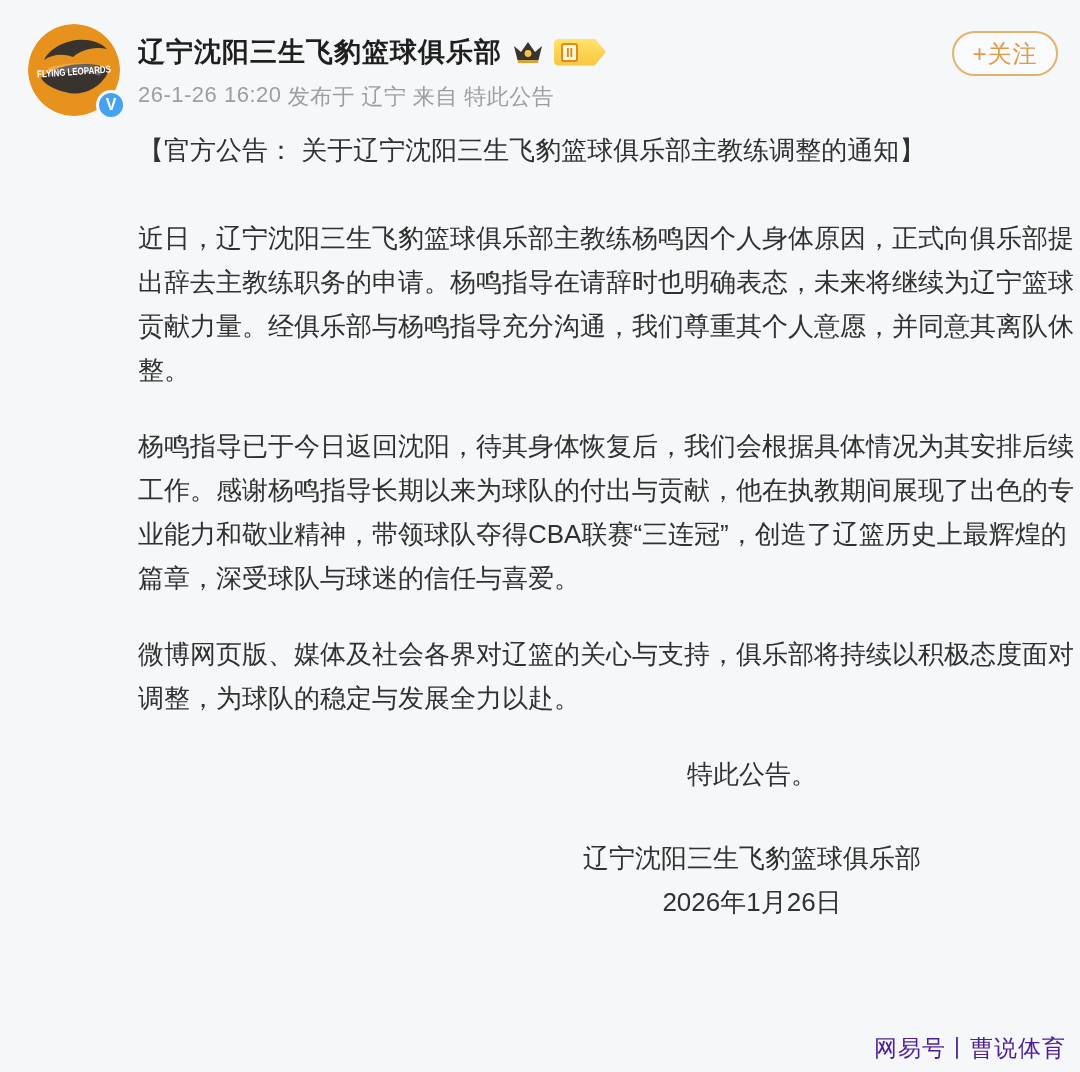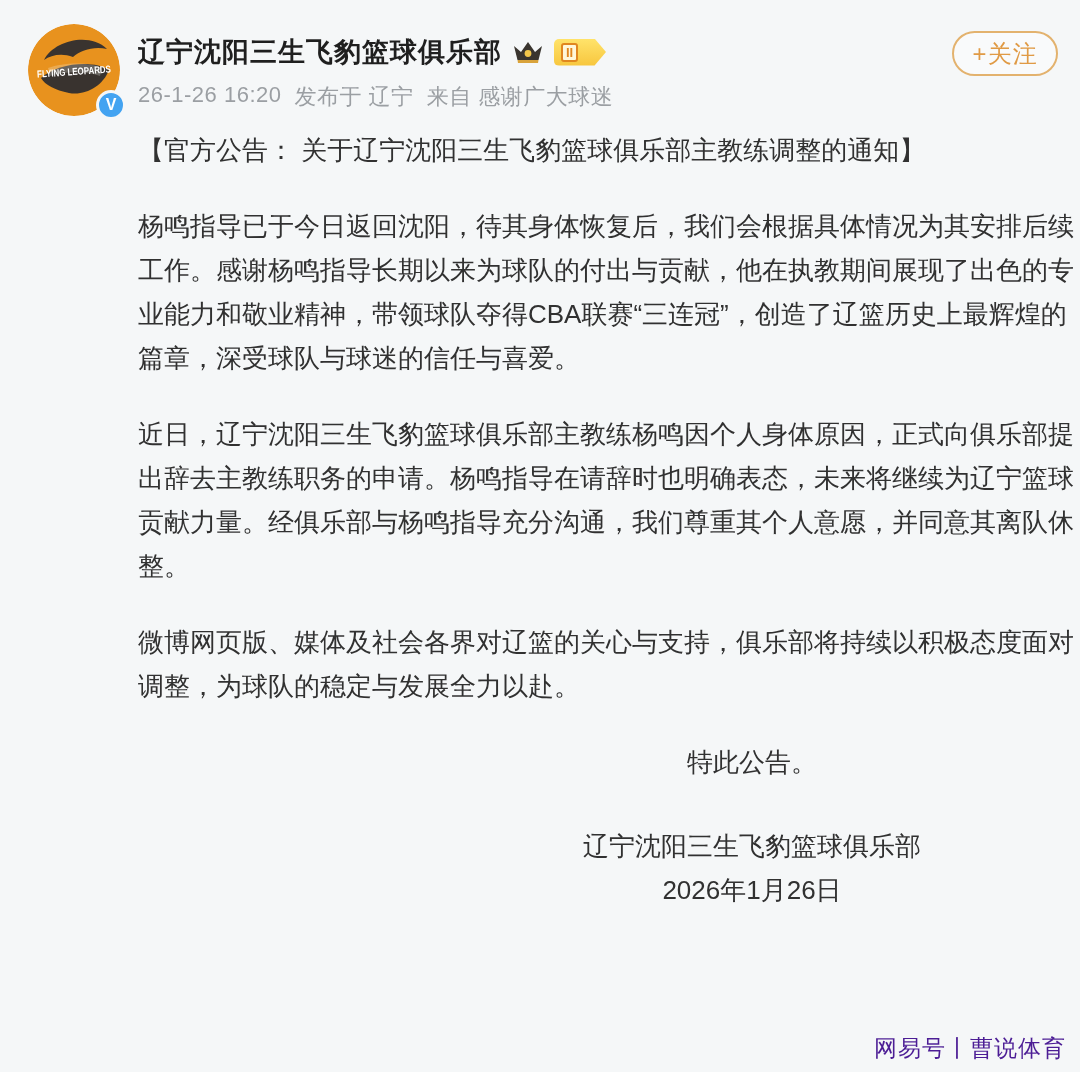--- a/index.html
+++ b/index.html
@@ -36,40 +36,40 @@
     border-radius: 5px; cursor: pointer; text-align: right;
   }
   .member-pill .lvl {
     background: #fff7d8; border: 2px solid #e0871f; color: #e0871f;
     font-size: 13px; font-weight: 700; line-height: 15px;
     padding: 0 3px; border-radius: 3px;
   }
 
   .meta-row {
     position: absolute; left: 138px; top: 82px;
-    display: flex; gap: 13px;
+    display: flex; gap: 6px;
     font-size: 22px; color: #9b9fa3; letter-spacing: 0.5px;
   }
 
   .follow-btn {
     position: absolute; right: 22px; top: 31px;
     width: 106px; height: 45px;
     border: 2px solid #e3b26e; border-radius: 23px;
     background: rgba(255,255,255,0.4);
     color: #e09a45; font-size: 24px; letter-spacing: 1px;
-    font-family: Liberation Mono, monospace; cursor: pointer;
+    font-family: Liberation Sans, sans-serif; cursor: pointer;
     display: flex; align-items: center; justify-content: center;
   }
 
   
   .article {
     position: absolute; left: 138px; top: 128px; width: 938px;
     font-size: 26px; line-height: 44px; color: #313131;
   }
-  .post-title { font-weight: 400; margin-bottom: 32px; white-space: nowrap; }
+  .post-title { font-weight: 400; margin-bottom: 44px; white-space: nowrap; }
   .para { margin-bottom: 32px; text-align: left; }
   .closing-block { padding-left: 290px; text-align: center; }
   .closing-line { margin: 5px; }
   .signature-line { margin: 40px 0 0 0; }
   .date-line { margin: 0; }
 
   .watermark {
     position: absolute; right: 14px; bottom: 8px;
     font-size: 23px; color: #4c1d95; letter-spacing: 1px;
   }
@@ -100,31 +100,31 @@
       </svg>
     </span>
     <span class="member-pill">
       <span class="lvl">II</span>
     </span>
   </div>
 
   <div class="meta-row">
     <span>26-1-26 16:20</span>
     <span>发布于 辽宁</span>
-    <span>来自 感谢广大球迷</span>
+    <span>来自 特此公告</span>
   </div>
 
   <button class="follow-btn">+关注</button>
 </div>
 
 <div class="article">
   <p class="post-title">【官方公告： 关于辽宁沈阳三生飞豹篮球俱乐部主教练调整的通知】</p>
 
+  <p class="para">近日，辽宁沈阳三生飞豹篮球俱乐部主教练杨鸣因个人身体原因，正式向俱乐部提出辞去主教练职务的申请。杨鸣指导在请辞时也明确表态，未来将继续为辽宁篮球贡献力量。经俱乐部与杨鸣指导充分沟通，我们尊重其个人意愿，并同意其离队休整。</p>
   <p class="para">杨鸣指导已于今日返回沈阳，待其身体恢复后，我们会根据具体情况为其安排后续工作。感谢杨鸣指导长期以来为球队的付出与贡献，他在执教期间展现了出色的专业能力和敬业精神，带领球队夺得CBA联赛“三连冠”，创造了辽篮历史上最辉煌的篇章，深受球队与球迷的信任与喜爱。</p>
-  <p class="para">近日，辽宁沈阳三生飞豹篮球俱乐部主教练杨鸣因个人身体原因，正式向俱乐部提出辞去主教练职务的申请。杨鸣指导在请辞时也明确表态，未来将继续为辽宁篮球贡献力量。经俱乐部与杨鸣指导充分沟通，我们尊重其个人意愿，并同意其离队休整。</p>
   <p class="para">微博网页版、媒体及社会各界对辽篮的关心与支持，俱乐部将持续以积极态度面对调整，为球队的稳定与发展全力以赴。</p>
 
   <div class="closing-block">
     <p class="closing-line">特此公告。</p>
     <p class="signature-line">辽宁沈阳三生飞豹篮球俱乐部</p>
     <p class="date-line">2026年1月26日</p>
   </div>
 </div>
 
 <div class="watermark">网易号丨曹说体育</div>

